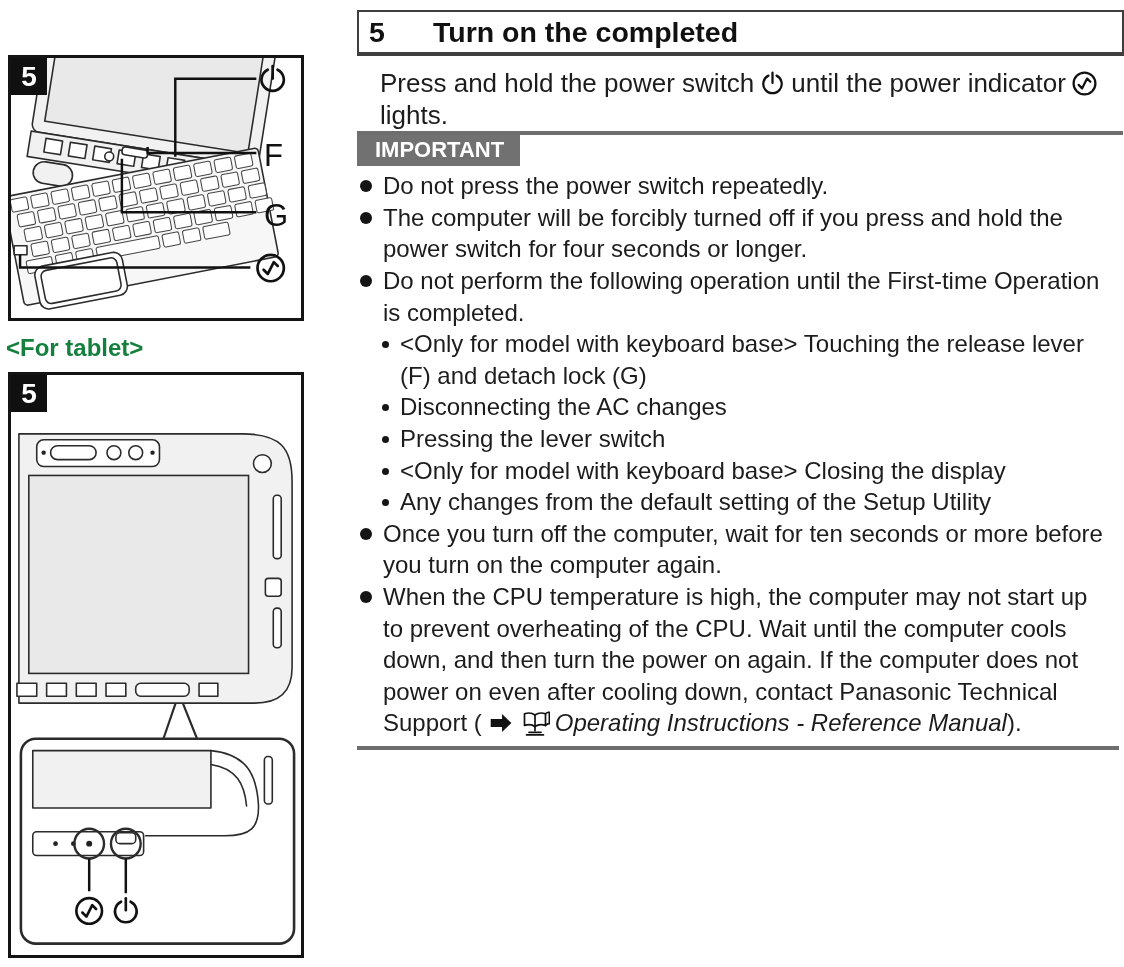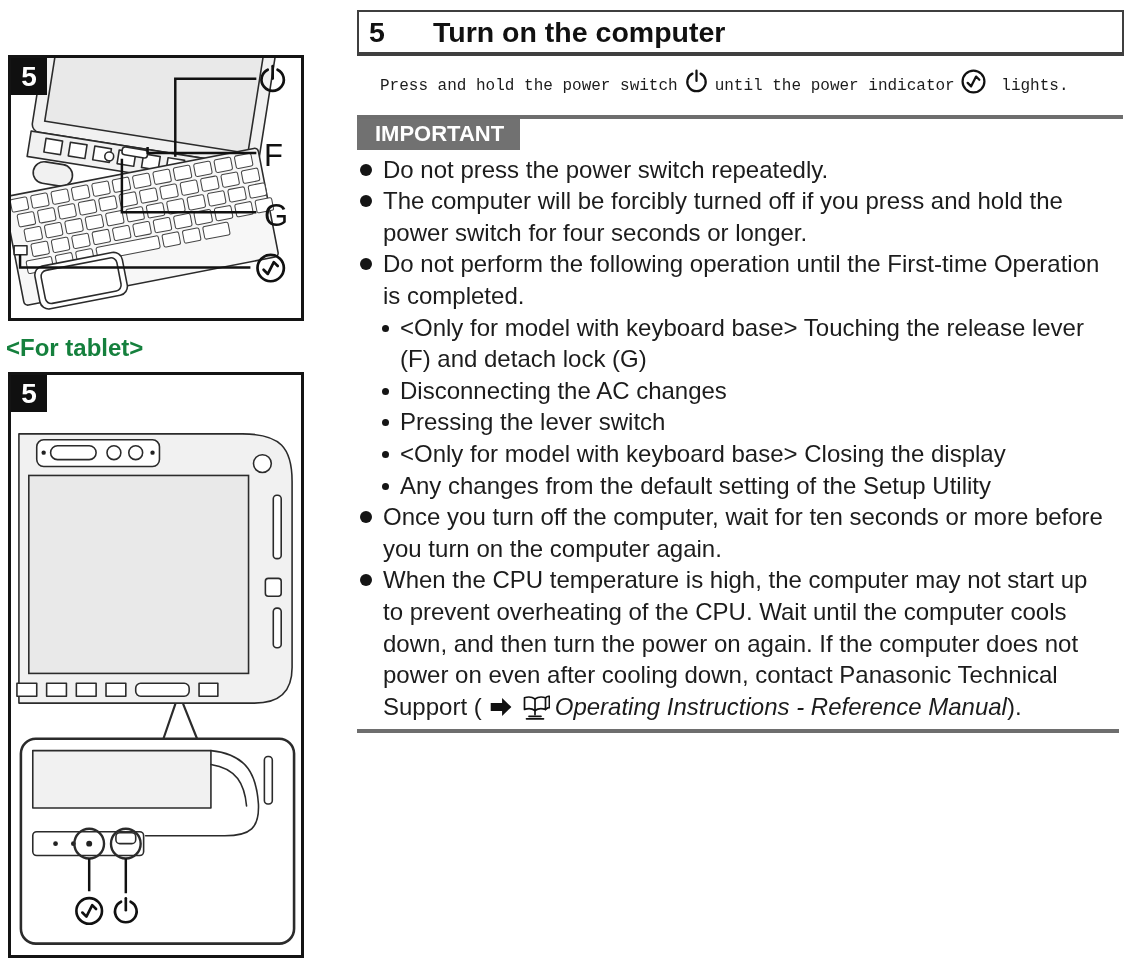--- a/index.html
+++ b/index.html
@@ -28,22 +28,22 @@
   .lead{stroke:#111;stroke-width:2.5;fill:none;stroke-linecap:butt;}
   .glyph{stroke:#111;stroke-width:2;fill:none;stroke-linecap:round;stroke-linejoin:round;}
   .afill{fill:#111;stroke:none;}
   .bk{stroke:#111;stroke-width:1.7;fill:none;stroke-linejoin:round;stroke-linecap:round;}
 
   
   .right-col{position:absolute;left:357px;top:0;width:767px;}
   .heading-box{margin-top:10px;border:2px solid #3f3f3f;border-bottom-width:4px;height:46px;
                box-sizing:border-box;display:flex;align-items:center;font-weight:bold;font-size:28.5px;color:#111;}
   .heading-num{margin-left:10px;width:64px;flex:0 0 auto;}
-  .intro{margin:12px 3px 0 23px;font-size:16px;line-height:31.6px;font-family:Liberation Mono, monospace;}
-  .important{margin-top:12px;}
+  .intro{margin:12px 3px 0 23px;font-size:26px;line-height:31.6px;}
+  .important{}
   .imp-rule{height:4px;background:#6e6e6e;width:766px;}
   .imp-badge{display:inline-block;background:#717171;color:#fff;font-size:22px;font-weight:bold;
              height:31px;line-height:30px;padding:0 16px 0 18px;}
   ul.imp-list{list-style:none;margin:4px 0 0 0;padding:0;font-size:24px;line-height:31.6px;}
   ul.imp-list>li{position:relative;padding-left:26px;padding-right:16px;}
   .b-dot{position:absolute;left:3px;top:10px;width:12px;height:12px;border-radius:50%;background:#151515;}
   ul.sub{list-style:none;margin:0 0 0 -3px;padding:0;}
   ul.sub>li{position:relative;padding-left:20px;padding-right:20px;}
   .s-dot{position:absolute;left:2px;top:13px;width:7px;height:7px;border-radius:50%;background:#151515;}
   .bottom-rule{height:4px;background:#6e6e6e;margin-top:7px;width:762px;}
@@ -194,21 +194,21 @@
       <path class="lead" d="M79 487 V520 M116 487 V522"></path>
       <use href="#sym-indicator" x="63" y="524" width="32" height="32"></use>
       <use href="#sym-power" x="100" y="524" width="32" height="32"></use>
     </svg>
   </figure>
 
   <div class="right-col">
 
     <header class="heading-box">
       <span class="heading-num">5</span>
-      <span class="heading-title">Turn on the computer</span>
+      <span class="heading-title">Turn on the completed</span>
     </header>
 
     <p class="intro">
       <span>Press and hold the power switch</span><svg class="ico" viewBox="0 0 24 24">
           <use href="#sym-power"></use>
         </svg><span>until the power indicator</span><svg class="ico" viewBox="0 0 24 24">
           <use href="#sym-indicator"></use>
         </svg>
       <span>lights.</span>
     </p>

